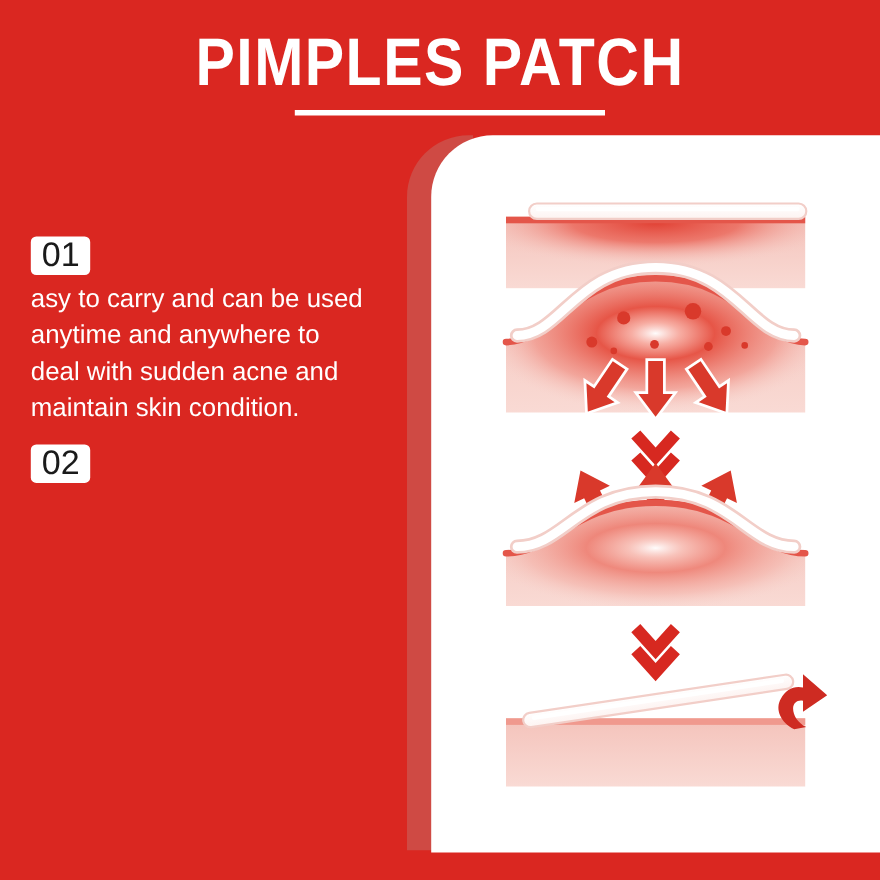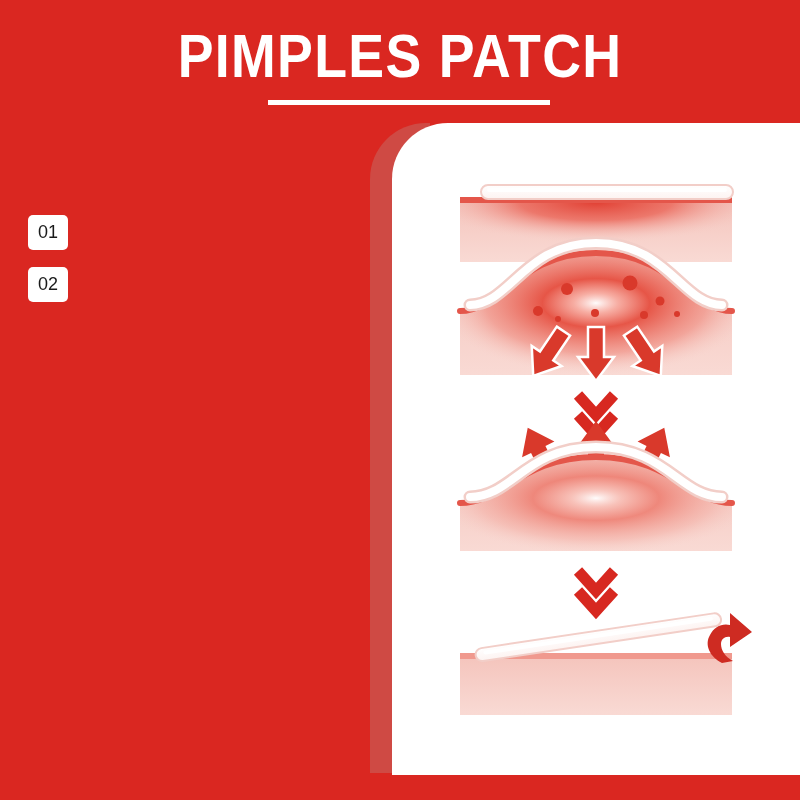--- a/index.html
+++ b/index.html
@@ -61,21 +61,21 @@
     top: 215px;
     width: 345px;
   }
   .feature {
     margin-bottom: 14px;
   }
   .badge {
     display: inline-block;
     background: #FFFFFF;
     color: #1A1A1A;
-    font-size: 18px;
+    font-size: 31px;
     font-weight: normal;
     line-height: 30px;
     padding: 2px 10px 3px 10px;
     border-radius: 5px;
     font-family: "Liberation Sans", sans-serif;
   }
   .feature-text {
     color: #FFFFFF;
     font-size: 23.5px;
     line-height: 33px;
@@ -120,20 +120,24 @@
 
   <div id="header">
     <div id="title">PIMPLES PATCH</div>
     <div id="title-underline"></div>
   </div>
 
   <div id="features">
 
     <div class="feature" id="feature-1">
       <span class="badge">01</span>
+      <div class="feature-text">asy to carry and can be used
+anytime and anywhere to
+deal with sudden acne and
+maintain skin condition.</div>
     </div>
 
     <div class="feature" id="feature-2">
       <span class="badge">02</span>
     </div>
 
 
   </div>
 
   <div id="panel-shadow"></div>

